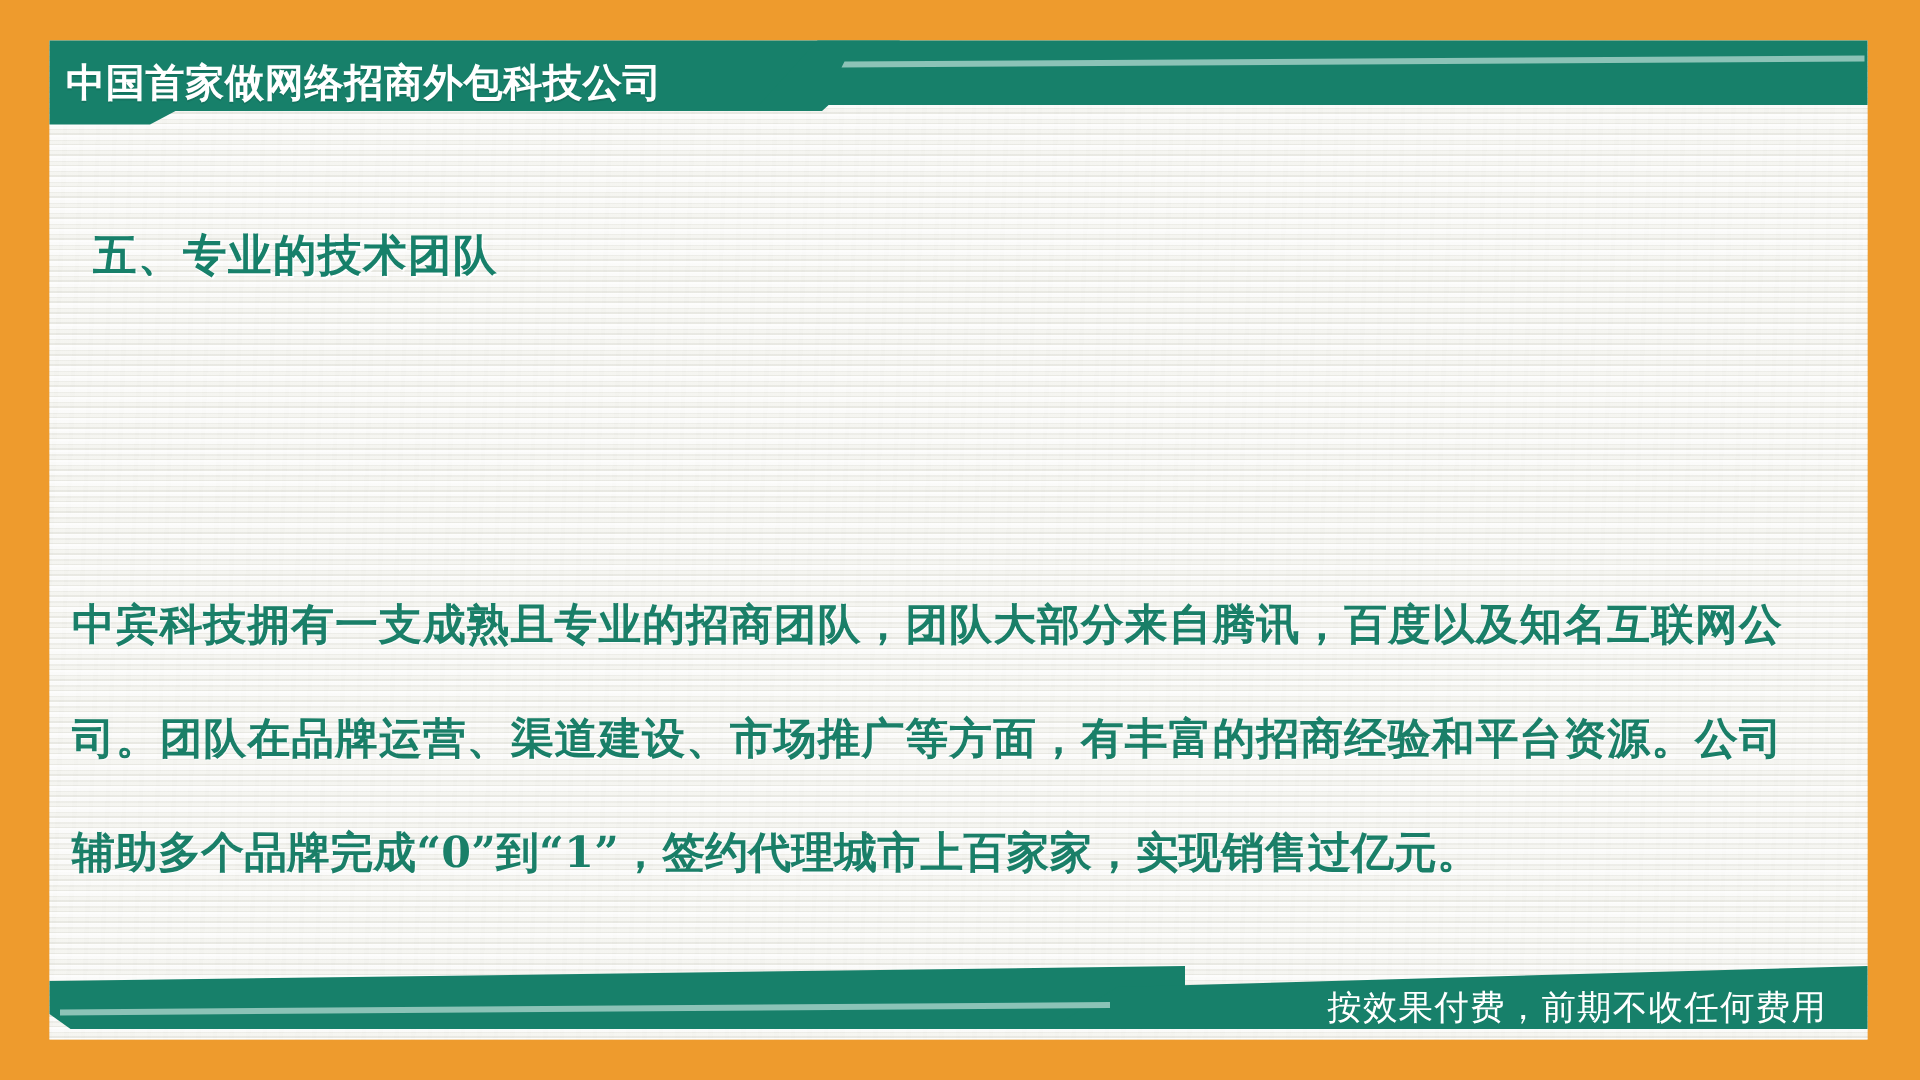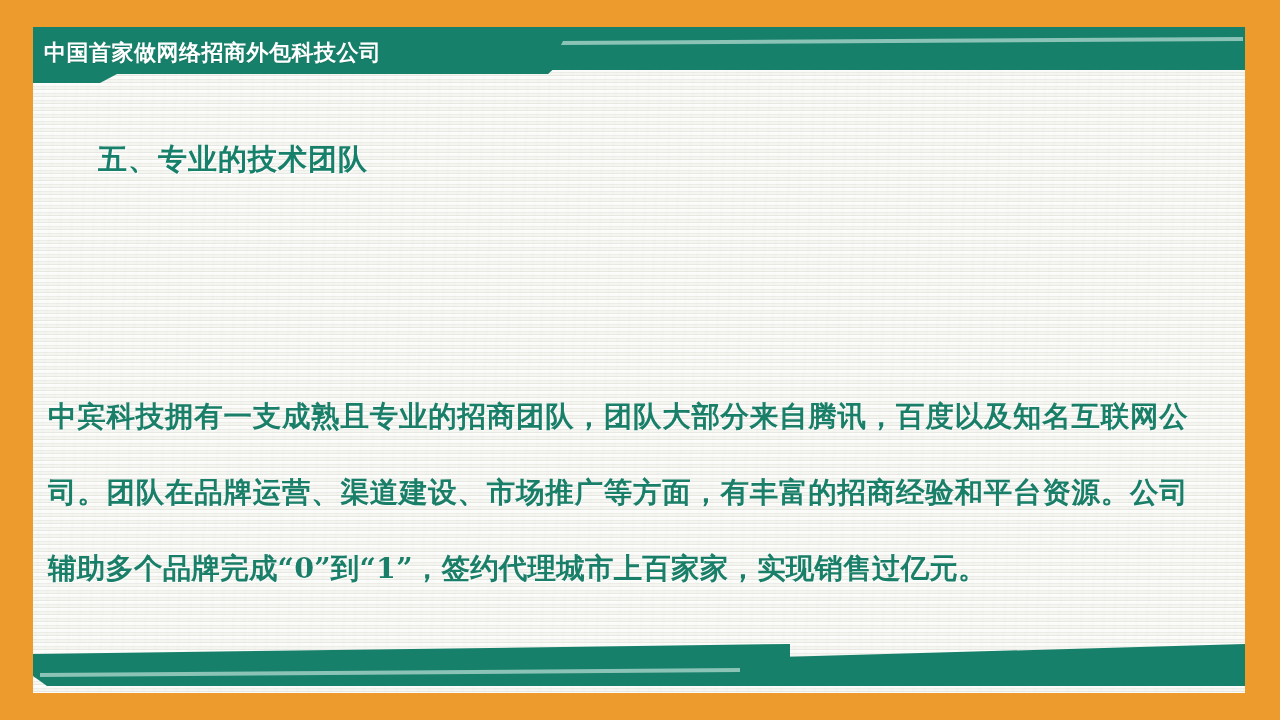--- a/index.html
+++ b/index.html
@@ -65,40 +65,39 @@
   }
 
   .top-title {
     position: absolute;
     left: 44px;
     top: 38px;
     z-index: 4;
     color: #ffffff;
     font-family: "DejaVu Sans", "Liberation Sans", sans-serif;
     font-weight: bold;
-    font-size: 22px;
+    font-size: 26px;
     letter-spacing: 0.5px;
     white-space: nowrap;
     text-shadow: 0 1px 0 rgba(0,0,0,0.10);
     text-align: right;
   }
 
   
   .heading {
     position: absolute;
     left: 62px;
-    top: 140px;
+    top: 151px;
     color: #17806a;
     font-family: "DejaVu Sans", "Liberation Sans", sans-serif;
     font-weight: bold;
     font-size: 29px;
     letter-spacing: 1px;
     white-space: nowrap;
     text-shadow: 1px 1px 0 rgba(255,255,255,0.85);
-    margin-left: 36px;
   }
 
   
   .body-copy {
     position: absolute;
     left: 48px;
     top: 226px;
     width: 1140px;
     color: #1a7f68;
     font-family: "DejaVu Serif", "Liberation Serif", serif;
@@ -164,14 +163,15 @@
 
   <svg class="bottom-band" viewBox="0 0 1280 96" width="1280" height="96" preserveAspectRatio="none">
 
     <polygon points="33,30 790,20 790,62 47,62 33,52" fill="#17806a"></polygon>
 
     <polygon points="745,34 1245,20 1245,62 700,62" fill="#17806a"></polygon>
 
     <polygon points="40,49 740,44 740,48 40,53" fill="#8cc3b7"></polygon>
   </svg>
 
+  <div class="bottom-text">按效果付费，前期不收任何费用</div>
 
 </div>
 
 </body></html>

